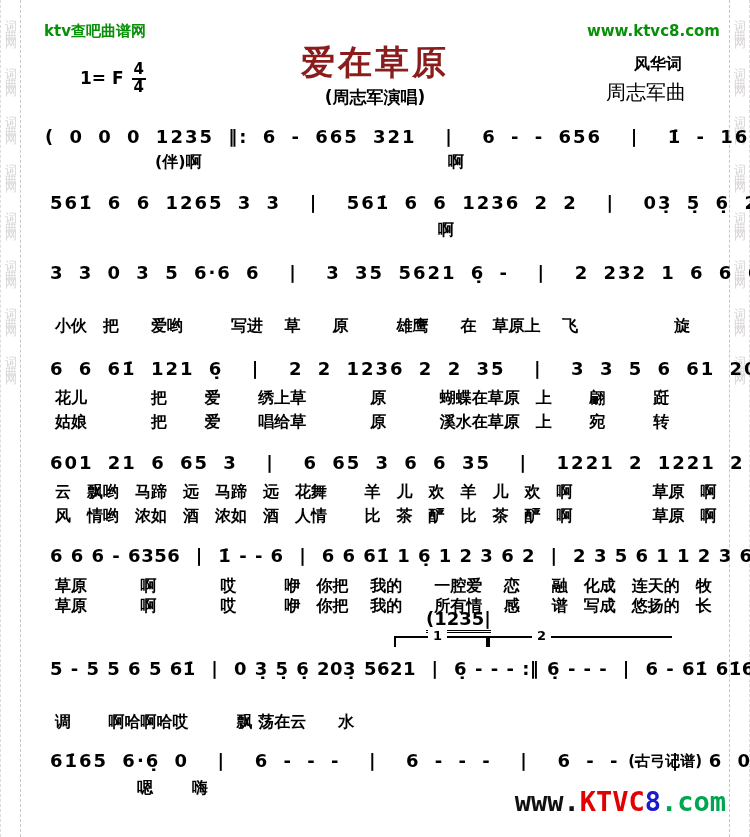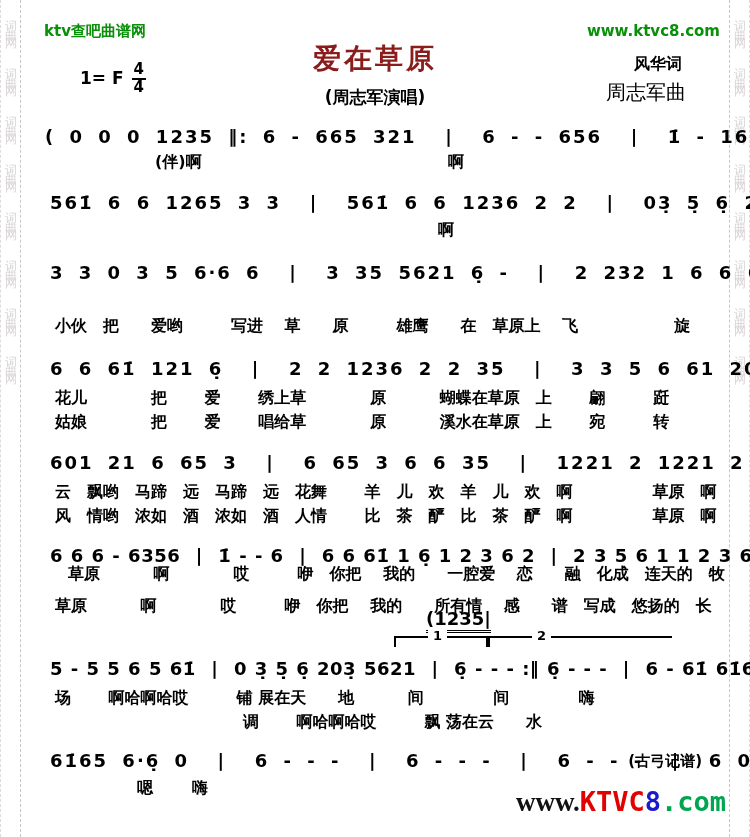--- a/index.html
+++ b/index.html
@@ -17,21 +17,21 @@
   }
   .side-col.left{left:0;border-right:1px dashed #c9c5c5;border-left:1px dashed #dcdcdc;}
   .side-col.right{right:0;border-left:1px dashed #c9c5c5;border-right:1px dashed #dcdcdc;}
   
   .site-name{left:28px;top:22px;color:#089008;font-weight:bold;font-size:15px;margin-left:16px;}
   .site-url{right:30px;top:22px;color:#089008;font-weight:bold;font-size:15px;}
   .key-sig{left:80px;top:62px;font-size:17px;font-weight:bold;white-space:pre;}
   .time-frac{display:inline-block;vertical-align:middle;text-align:center;font-size:15px;font-weight:bold;line-height:1.05;margin-left:8px;}
   .time-frac .num{display:block;border-bottom:2px solid #000;padding:0 2px;}
   .time-frac .den{display:block;padding:0 2px;}
-  .song-title{left:0;right:0;top:40px;text-align:center;font-size:28px;font-weight:bold;color:#8b1c1c;letter-spacing:3px;}
+  .song-title{left:0;right:0;top:40px;text-align:center;font-size:34px;font-weight:bold;color:#8b1c1c;letter-spacing:3px;}
   .subtitle{left:0;right:0;top:86px;text-align:center;font-size:17px;font-weight:bold;}
   .credit-lyr{right:68px;top:54px;font-size:16px;font-weight:bold;}
   .credit-cmp{right:64px;top:79px;font-size:20px;font-weight:normal;}
   
   .notation{
     left:50px;right:20px;white-space:pre;
     font-family:"DejaVu Sans","Liberation Sans",sans-serif;
     font-weight:bold;font-size:18px;letter-spacing:2px;word-spacing:6px;
   }
   .notation.first{left:45px;}
@@ -44,21 +44,21 @@
   #volta1{left:394px;width:90px;border-left:2px solid #000;border-right:2px solid #000;}
   #volta1 .vlabel{left:32px;}
   #volta2{left:488px;width:182px;border-left:2px solid #000;}
   #volta2 .vlabel{left:42px;}
   .notation-credit{right:48px;top:752px;font-size:15px;font-weight:bold;}
   
   .bottom-mark{
     right:24px;top:786px;font-family:"DejaVu Sans Mono","Liberation Mono",monospace;
     font-weight:bold;font-size:27px;letter-spacing:0px;
   }
-  .bottom-mark .p1{color:#111;font-family:Liberation Serif, serif;}
+  .bottom-mark .p1{color:#111;}
   .bottom-mark .p2{color:#e30000;}
   .bottom-mark .p3{color:#1a1acc;}
   .bottom-mark .p4{color:#00a550;}
 </style>
 </head>
 <body>
 
 <div id="sheet">
 
   <div class="side-col left">词曲网　词曲网　词曲网　词曲网　词曲网　词曲网　词曲网　词曲网</div>
@@ -86,34 +86,33 @@
 
   <div class="abs notation" style="top:358px;">6 6 61̇ 121 6̣  |  2 2 1236 2 2 35  |  3 3 5 6 61 203 5621  |  6̣ - - - -  |</div>
   <div class="abs lyric lyric-row" style="top:388px;">花儿　　　　把　　 爱　　 绣上草　　　　原　　　 蝴蝶在草原　上　　 翩　　　跹</div>
   <div class="abs lyric lyric-row" style="top:412px;">姑娘　　　　把　　 爱　　 唱给草　　　　原　　　 溪水在草原　上　　 宛　　　转</div>
 
   <div class="abs notation" style="top:452px;">601 21 6 65 3  |  6 65 3 6 6 35  |  1221 2 1221 2  |  5356 1612 3 3 35  |</div>
   <div class="abs lyric lyric-row" style="top:482px;">云　飘哟　马蹄　远　马蹄　远　花舞　　 羊　儿　欢　羊　儿　欢　啊　　　　　草原　啊</div>
   <div class="abs lyric lyric-row" style="top:506px;">风　情哟　浓如　酒　浓如　酒　人情　　 比　茶　酽　比　茶　酽　啊　　　　　草原　啊</div>
 
   <div class="abs notation cram" style="top:545px;">6 6 6 - 6356  |  1̇ - - 6  |  6 6 61̇ 1 6̣ 1 2 3 6 2  |  2 3 5 6 1 1 2 3 6  |</div>
-  <div class="abs lyric lyric-row" style="top:564px;margin-left:13px;">草原　　　 啊　　　　哎　　　咿　你把　 我的　　一腔爱　 恋　　融　化成　连天的　牧</div>
+  <div class="abs lyric lyric-row" style="top:576px;">草原　　　 啊　　　　哎　　　咿　你把　 我的　　一腔爱　 恋　　融　化成　连天的　牧</div>
   <div class="abs lyric lyric-row" style="top:596px;">草原　　　 啊　　　　哎　　　咿　你把　 我的　　所有情　 感　　谱　写成　悠扬的　长</div>
   <span class="abs pickup">(1235|</span>
 
   <div class="volta" id="volta1">
       <span class="vlabel">1</span>
     </div>
   <div class="volta" id="volta2">
       <span class="vlabel">2</span>
     </div>
 
   <div class="abs notation cram" style="top:658px;">5 - 5 5 6 5 61̇  |  0 3̣ 5̣ 6̣ 203̣ 5621  |  6̣ - - - :‖ 6̣ - - -  |  6 - 61̇ 61̇61̇  |</div>
-  <div class="abs lyric lyric-row" style="top:688px;">场　　 啊哈啊哈哎　　　铺 展在天　　地　　　 间　　　　 间　　　　 嗨</div>
-  <div class="abs lyric lyric-row" style="top:712px;text-align:center;">调　　 啊哈啊哈哎　　　飘 荡在云　　水</div>
+  <div class="abs lyric lyric-row" style="top:712px;">调　　 啊哈啊哈哎　　　飘 荡在云　　水</div>
 
   <div class="abs notation" style="top:750px;">61̇65 6·6̣ 0  |  6 - - -  |  6 - - -  |  6 - - -  |  6 0 0 0 ▌</div>
   <span class="abs lyric" style="left:137px;top:778px;">嗯</span>
   <span class="abs lyric" style="left:192px;top:778px;">嗨</span>
   <div class="abs notation-credit">(古弓记谱)</div>
 
   <div class="abs bottom-mark"><span class="p1">www.</span><span class="p2">KTVC</span><span class="p3">8</span><span class="p4">.com</span></div>
 
 </div>
 

